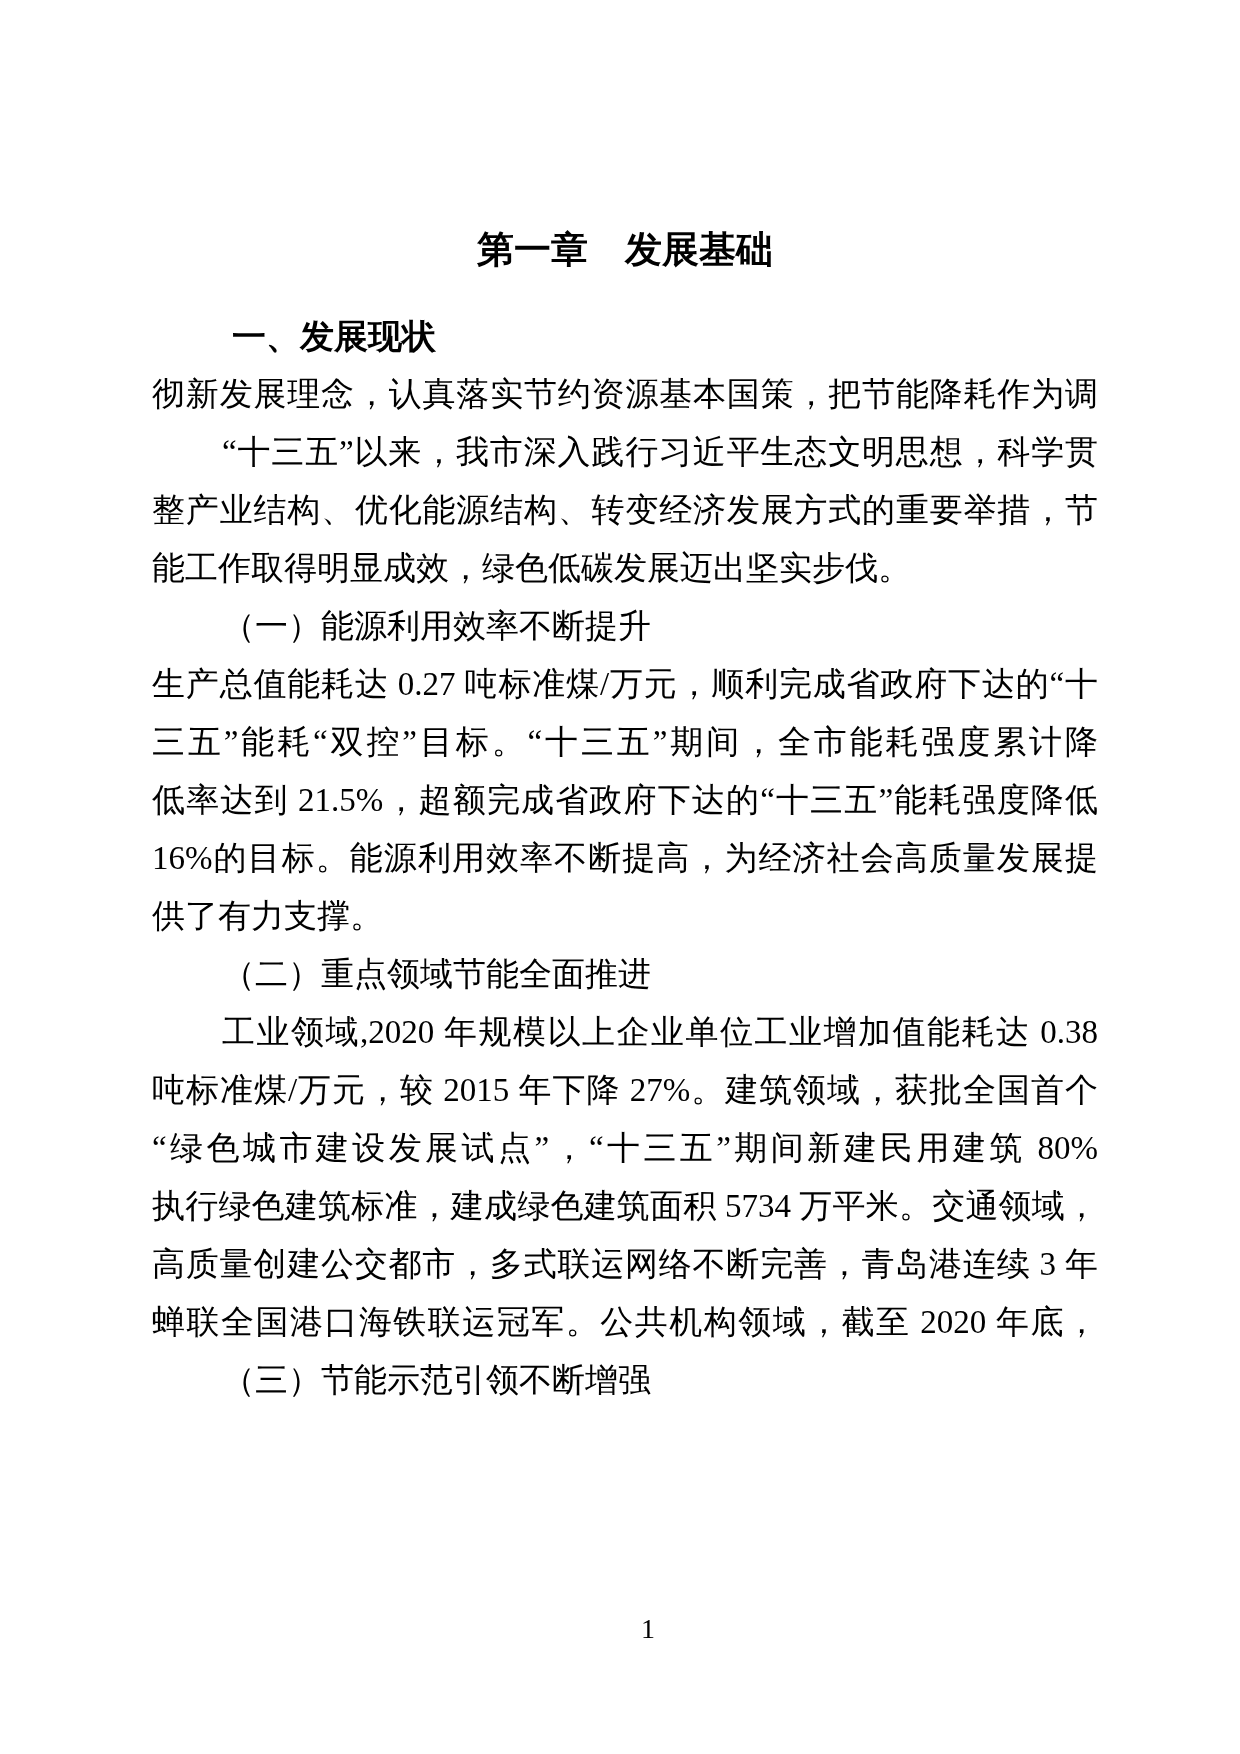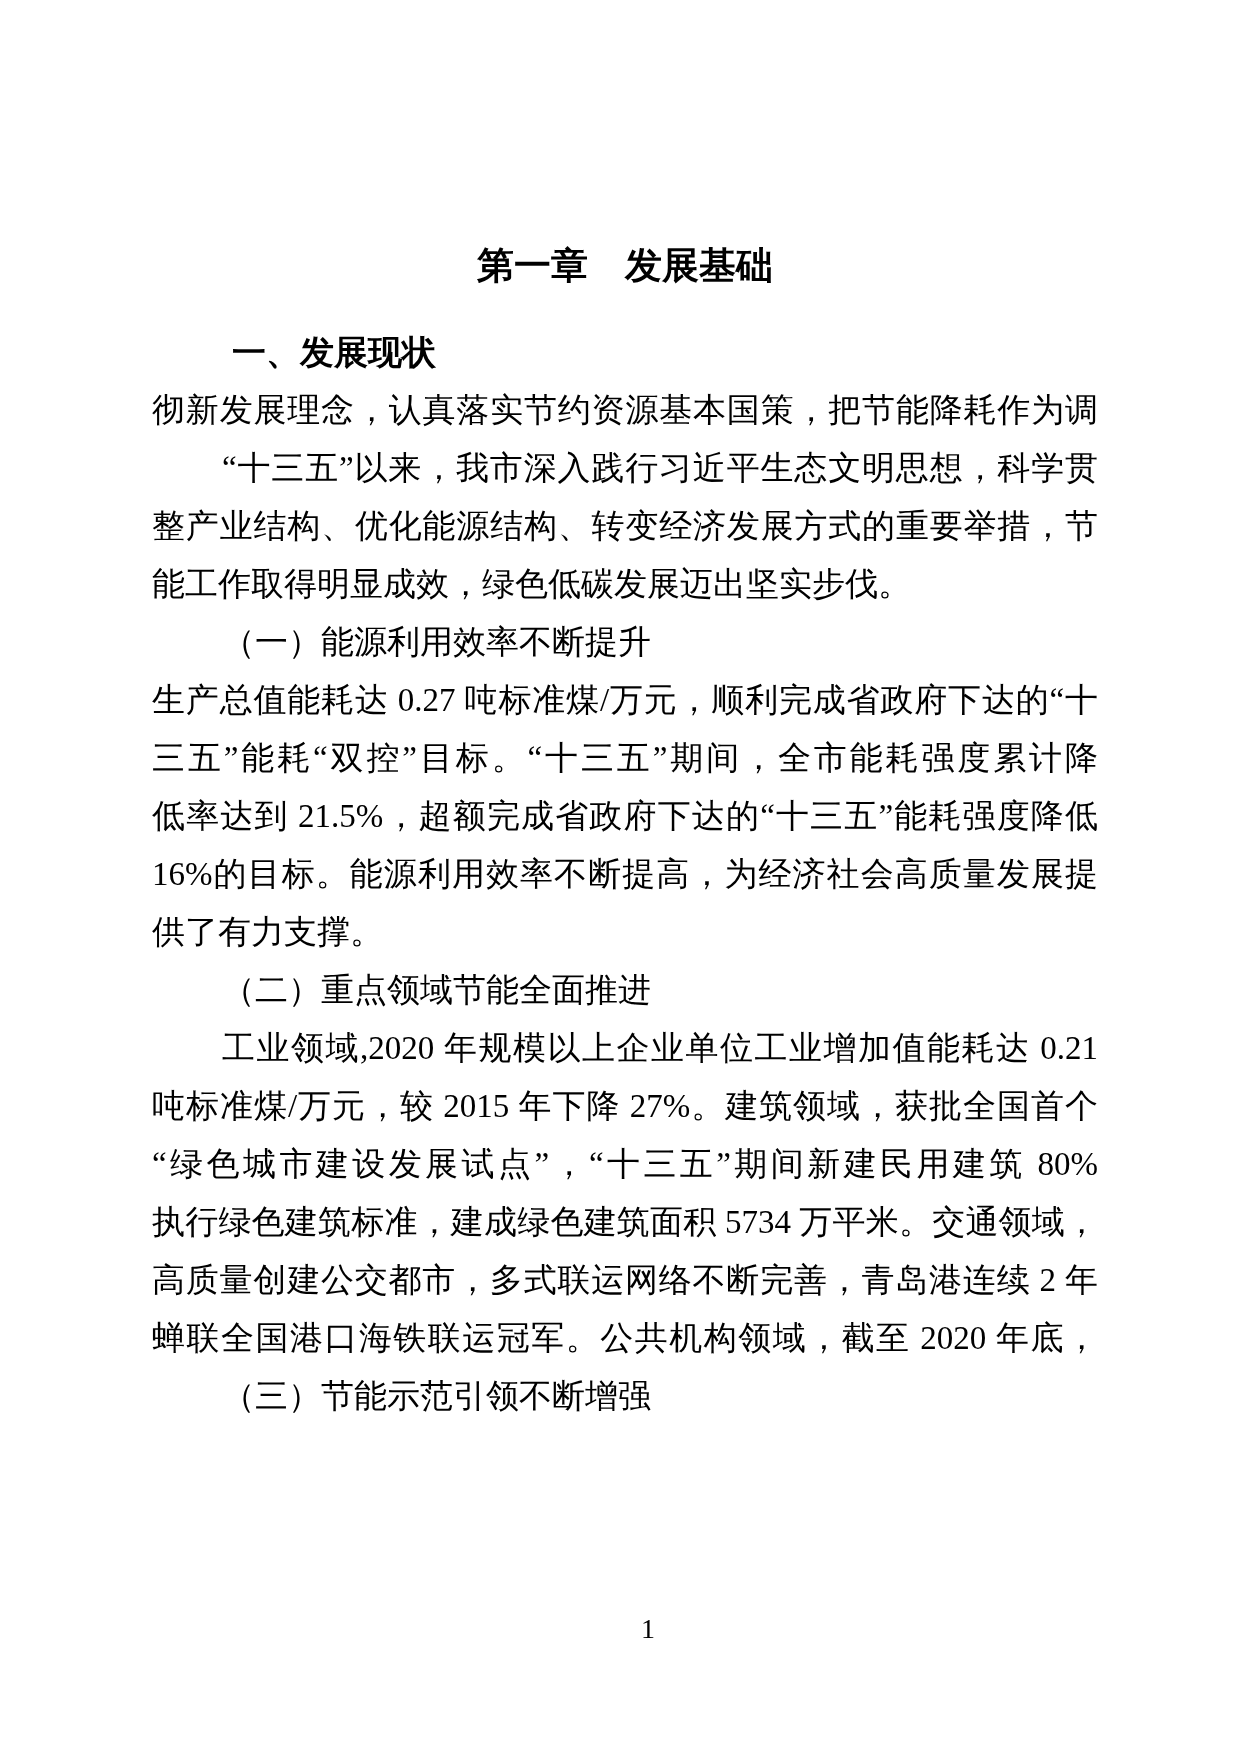--- a/index.html
+++ b/index.html
@@ -12,21 +12,21 @@
     width: 1240px;
     height: 1754px;
     background: #ffffff;
     color: #000000;
     font-family: "Liberation Serif", "DejaVu Serif", serif;
     overflow: hidden;
   }
   .text-block {
     position: absolute;
     left: 152px;
-    top: 16px;
+    top: 0;
     width: 946px;
   }
   .chapter-title {
     margin: 226px 0 0 0;
     font-family: "Liberation Sans", "DejaVu Sans", sans-serif;
     font-weight: bold;
     font-size: 37px;
     line-height: 48px;
     text-align: center;
   }
@@ -91,25 +91,25 @@
       <div class="line">生产总值能耗达 0.27 吨标准煤/万元，顺利完成省政府下达的“十</div>
       <div class="line">三五”能耗“双控”目标。“十三五”期间，全市能耗强度累计降</div>
       <div class="line">低率达到 21.5%，超额完成省政府下达的“十三五”能耗强度降低</div>
       <div class="line">16%的目标。能源利用效率不断提高，为经济社会高质量发展提</div>
       <div class="line end">供了有力支撑。</div>
     </div>
 
     <h3 class="subheading">（二）重点领域节能全面推进</h3>
 
     <div class="para">
-      <div class="line open">工业领域,2020 年规模以上企业单位工业增加值能耗达 0.21</div>
+      <div class="line open">工业领域,2020 年规模以上企业单位工业增加值能耗达 0.38</div>
       <div class="line">吨标准煤/万元，较 2015 年下降 27%。建筑领域，获批全国首个</div>
       <div class="line">“绿色城市建设发展试点”，“十三五”期间新建民用建筑 80%</div>
       <div class="line">执行绿色建筑标准，建成绿色建筑面积 5734 万平米。交通领域，</div>
-      <div class="line">高质量创建公交都市，多式联运网络不断完善，青岛港连续 2 年</div>
+      <div class="line">高质量创建公交都市，多式联运网络不断完善，青岛港连续 3 年</div>
       <div class="line">蝉联全国港口海铁联运冠军。公共机构领域，截至 2020 年底，</div>
     </div>
 
     <h3 class="subheading">（三）节能示范引领不断增强</h3>
 
   </div>
 
   <div class="page-number">1</div>
 </div>
 

